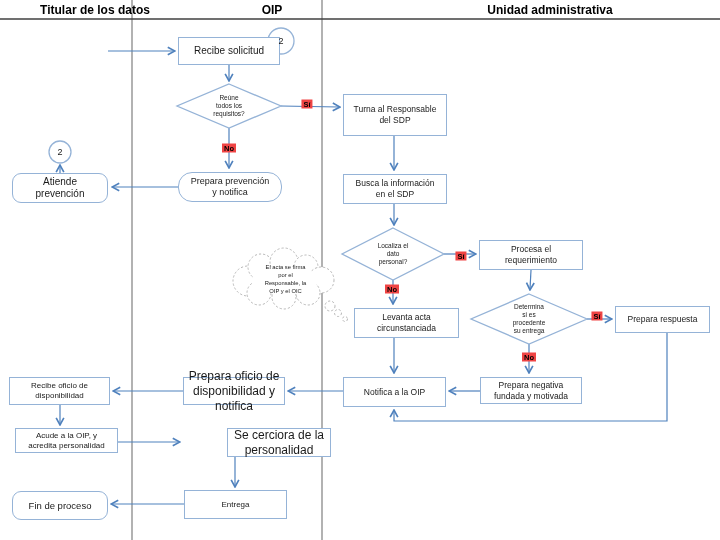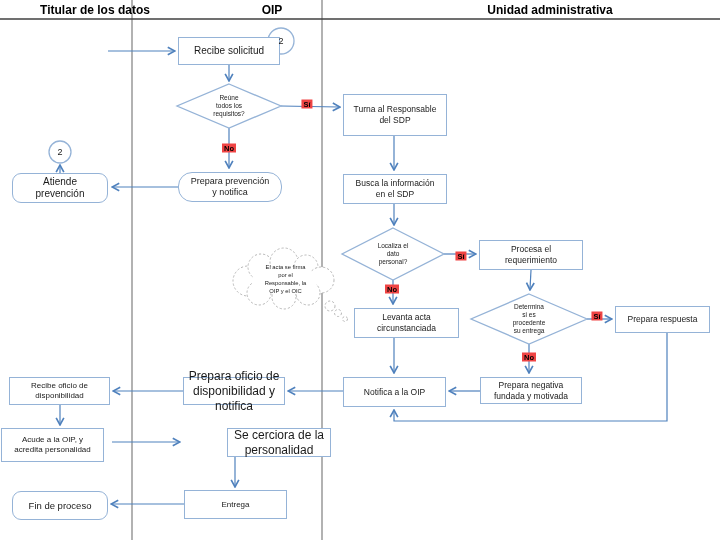--- a/index.html
+++ b/index.html
@@ -111,21 +111,21 @@
   <div class="node" style="left:342px;top:308px;width:105px;height:30px;font-size:8.5px;margin-left:12px;">Levanta acta
 circunstanciada</div>
   <div class="node" style="left:615px;top:306px;width:95px;height:27px;font-size:8.5px;text-align:right;">Prepara respuesta</div>
   <div class="node" style="left:480px;top:377px;width:102px;height:27px;font-size:8.5px;">Prepara negativa
 fundada y motivada</div>
   <div class="node" style="left:343px;top:377px;width:103px;height:30px;font-size:8.5px;">Notifica a la OIP</div>
   <div class="node" style="left:183px;top:377px;width:102px;height:28px;font-size:12px;">Prepara oficio de
 disponibilidad y notifica</div>
   <div class="node" style="left:9px;top:377px;width:101px;height:28px;font-size:8px;">Recibe oficio de
 disponibilidad</div>
-  <div class="node" style="left:1px;top:428px;width:103px;height:34px;font-size:8px;">Acude a la OIP, y
+  <div class="node" style="left:15px;top:428px;width:103px;height:25px;font-size:8px;">Acude a la OIP, y
 acredita personalidad</div>
   <div class="node" style="left:183px;top:428px;width:104px;height:29px;font-size:12px;margin-left:44px;">Se cerciora de la
 personalidad</div>
   <div class="node" style="left:184px;top:490px;width:103px;height:29px;font-size:8px;">Entrega</div>
   <div class="node term" style="left:12px;top:491px;width:96px;height:29px;font-size:9.5px;">Fin de proceso</div>
 
   <div class="txt" style="left:189px;top:88px;width:80px;height:36px;font-size:6.5px;">Reúne
 todos los
 requisitos?</div>
   <div class="txt" style="left:358px;top:236px;width:70px;height:36px;font-size:6.5px;">Localiza el

